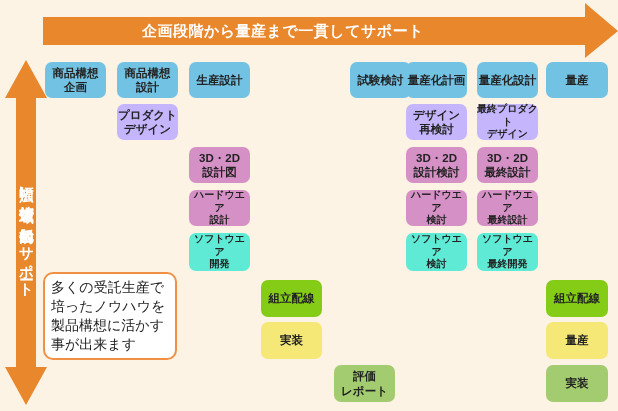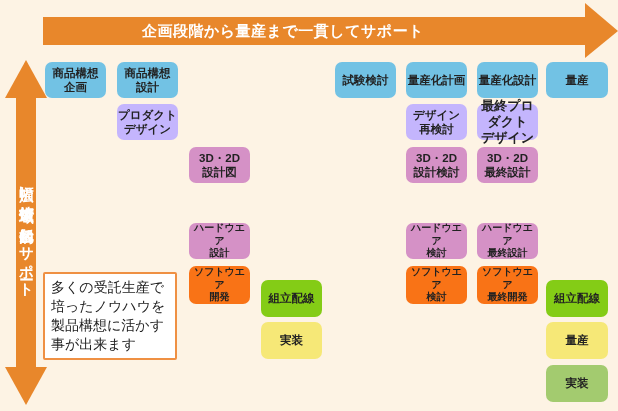--- a/index.html
+++ b/index.html
@@ -50,35 +50,35 @@
   }
 
   
   .box{
     position:absolute;
     display:flex;align-items:center;justify-content:center;
     text-align:center;white-space:pre-line;
     border-radius:7px;
     color:#222;font-size:11.5px;font-weight:600;line-height:1.25;
   }
-  .box.sm{font-size:10px;margin-top:33px;}
-  .box.xs{font-size:13px;}
+  .box.sm{font-size:10px;}
+  .box.xs{font-size:10px;}
   .stage{background:#72c2e4;}
   .pdesign{background:#c4b5fd;}
   .cad{background:#d591c6;}
-  .software{background:#f97316;}
+  .software{background:#5eead4;}
   .assembly{background:#84cc16;}
   .mounting{background:#f6e877;}
   .output{background:#a3cb6f;}
 
   
   .note{
     position:absolute;left:43px;top:272px;width:134px;height:88px;
     box-sizing:border-box;
-    background:#ffffff;border:2px solid #ef9043;border-radius:2px;
+    background:#ffffff;border:2px solid #ef9043;border-radius:10px;
     padding:4px 6px;
     font-size:14px;line-height:19px;font-weight:500;color:#222;
     white-space:pre-line;
   }
 </style>
 </head>
 <body>
 
 <div class="canvas">
 
@@ -92,21 +92,22 @@
     <div class="head-up"></div>
     <div class="vbar"></div>
     <div class="head-down"></div>
     <div class="vlabel">幅広い技術領域で包括的にサポート</div>
   </div>
 
   <div class="box stage" style="left:45px;top:62px;width:61px;height:36px">商品構想
 企画</div>
   <div class="box stage" style="left:117px;top:62px;width:61px;height:36px">商品構想
 設計</div>
-  <div class="box stage" style="left:335px;top:62px;width:61px;height:36px">試験検討</div>
+  <div class="box stage" style="left:189px;top:62px;width:61px;height:36px">生産設計</div>
+  <div class="box stage" style="left:350px;top:62px;width:61px;height:36px">試験検討</div>
   <div class="box stage" style="left:406px;top:62px;width:61px;height:36px">量産化計画</div>
   <div class="box stage" style="left:477px;top:62px;width:61px;height:36px">量産化設計</div>
   <div class="box stage" style="left:546px;top:62px;width:62px;height:36px">量産</div>
 
   <div class="box pdesign" style="left:117px;top:104px;width:61px;height:36px">プロダクト
 デザイン</div>
   <div class="box pdesign" style="left:406px;top:104px;width:61px;height:36px">デザイン
 再検討</div>
   <div class="box pdesign xs" style="left:477px;top:104px;width:61px;height:36px">最終プロダクト
 デザイン</div>
@@ -131,20 +132,22 @@
 検討</div>
   <div class="box software sm" style="left:477px;top:233px;width:61px;height:38px">ソフトウエア
 最終開発</div>
 
   <div class="box assembly" style="left:261px;top:280px;width:61px;height:37px">組立配線</div>
   <div class="box assembly" style="left:546px;top:280px;width:62px;height:37px">組立配線</div>
 
   <div class="box mounting" style="left:261px;top:322px;width:61px;height:37px">実装</div>
   <div class="box mounting" style="left:546px;top:322px;width:62px;height:37px">量産</div>
 
+  <div class="box output" style="left:334px;top:365px;width:61px;height:37px">評価
+レポート</div>
   <div class="box output" style="left:546px;top:365px;width:62px;height:37px">実装</div>
 
   <div class="note">多くの受託生産で
 培ったノウハウを
 製品構想に活かす
 事が出来ます</div>
 
 </div>
 
 </body></html>

